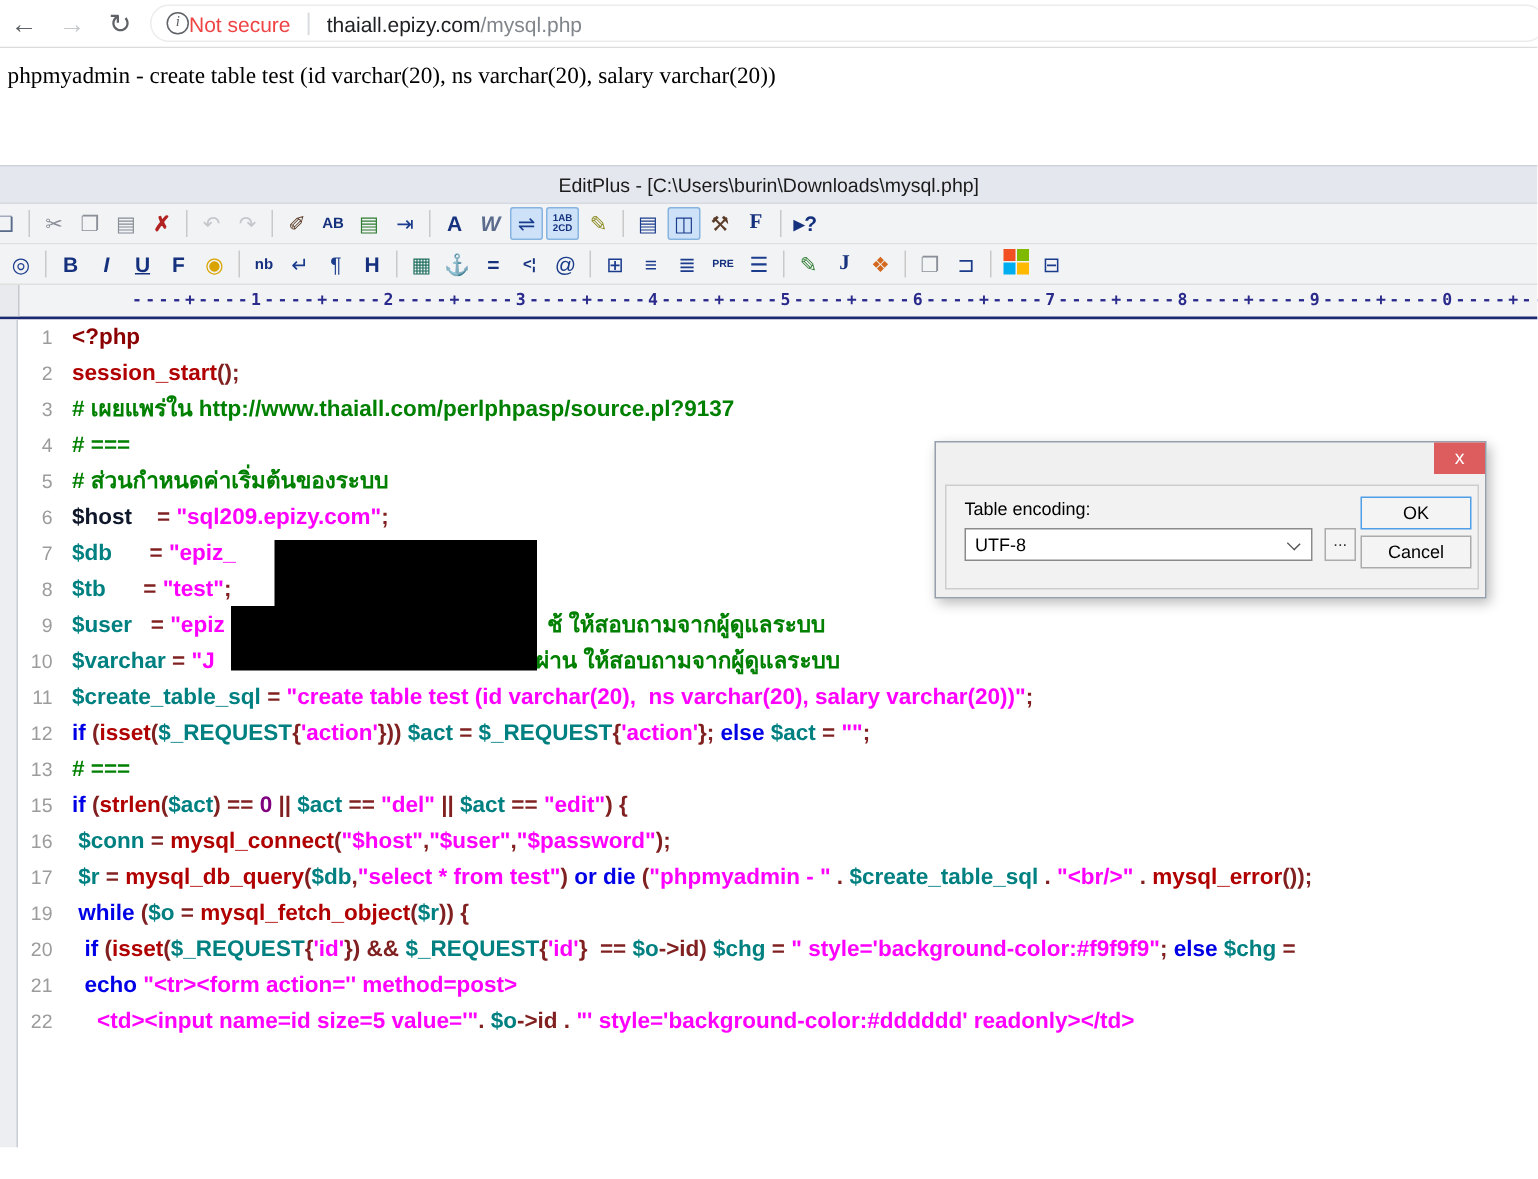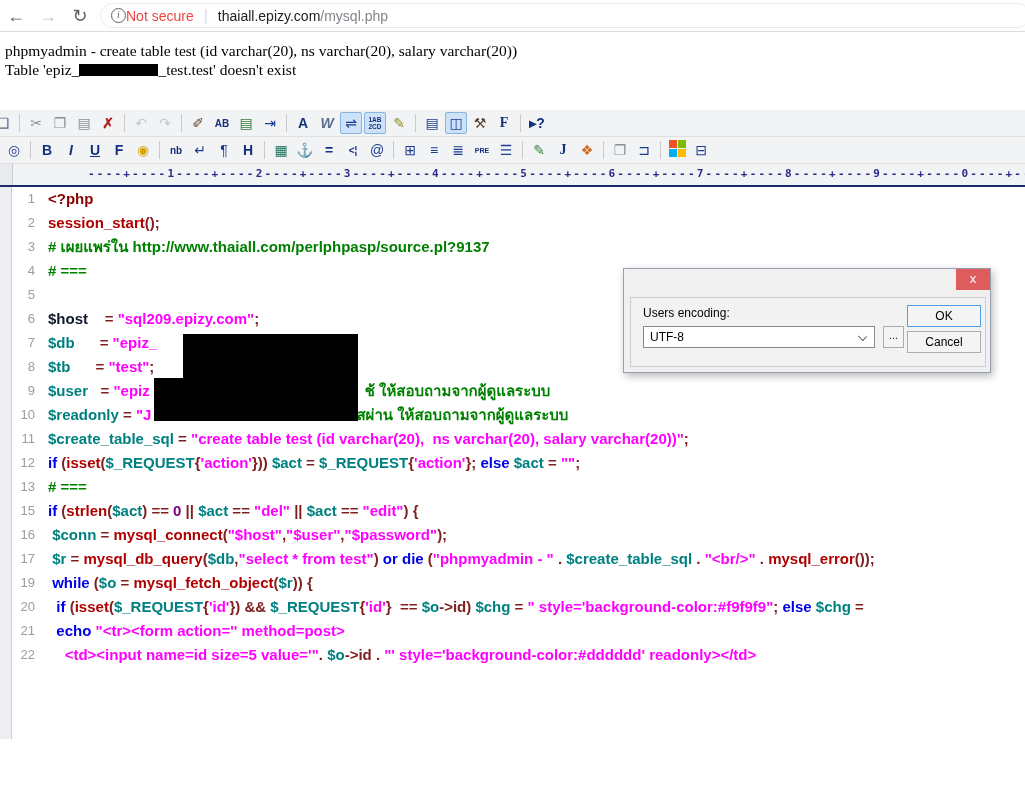--- a/index.html
+++ b/index.html
@@ -85,24 +85,24 @@
       <span class="addr-text">Not secure</span>
       <span class="addr-sep">|</span>
       <span class="host">thaiall.epizy.com</span>
         <span class="path">/mysql.php</span>
     </div>
   </div>
   <div class="chrome-border"></div>
 
   <div class="page">
     <div>phpmyadmin - create table test (id varchar(20), ns varchar(20), salary varchar(20))</div>
-    <div><span>Table 'epiz_</span><span class="redact-inline"></span><span>_test.test' doesn't exist</span></div>
   </div>
 
   <div class="ep">
+    <div class="ep-title">EditPlus - [C:\Users\burin\Downloads\mysql.php]</div>
     <div class="ep-tb" id="tb1">
         <span class="tbtn cutoff">❏</span>
         <span class="tsep"></span>
         <span class="tbtn grey">✂</span>
         <span class="tbtn grey">❐</span>
         <span class="tbtn grey">▤</span>
         <span class="tbtn red">✗</span>
         <span class="tsep"></span>
         <span class="tbtn disabled">↶</span>
         <span class="tbtn disabled">↷</span>
@@ -185,40 +185,41 @@
           <div class="crow">
             <span class="ln">3</span>
             <span class="ctext"><span style="color: rgb(0, 128, 0);"># เผยแพร่ใน http://www.thaiall.com/perlphpasp/source.pl?9137</span></span>
           </div>
           <div class="crow">
             <span class="ln">4</span>
             <span class="ctext"><span style="color: rgb(0, 128, 0);"># ===</span></span>
           </div>
           <div class="crow">
             <span class="ln">5</span>
+            <span class="ctext"><span style="color: rgb(0, 128, 0);"># ส่วนกำหนดค่าเริ่มต้นของระบบ</span></span>
           </div>
           <div class="crow">
             <span class="ln">6</span>
             <span class="ctext"><span style="color: #0f172a;">$host</span><span style="color: rgb(128, 32, 32);">    = </span><span style="color: rgb(255, 0, 255);">"sql209.epizy.com"</span><span style="color: rgb(128, 32, 32);">;</span></span>
           </div>
           <div class="crow">
             <span class="ln">7</span>
             <span class="ctext"><span style="color: rgb(0, 128, 128);">$db</span><span style="color: rgb(128, 32, 32);">      = </span><span style="color: rgb(255, 0, 255);">"epiz_</span></span>
           </div>
           <div class="crow">
             <span class="ln">8</span>
             <span class="ctext"><span style="color: rgb(0, 128, 128);">$tb</span><span style="color: rgb(128, 32, 32);">      = </span><span style="color: rgb(255, 0, 255);">"test"</span><span style="color: rgb(128, 32, 32);">;</span></span>
           </div>
           <div class="crow">
             <span class="ln">9</span>
             <span class="ctext"><span style="color: rgb(0, 128, 128);">$user</span><span style="color: rgb(128, 32, 32);">   = </span><span style="color: rgb(255, 0, 255);">"epiz</span><span class="spacer" style="width: 215px;"></span><span style="color: rgb(0, 128, 0);">ช้ ให้สอบถามจากผู้ดูแลระบบ</span></span>
           </div>
           <div class="crow">
             <span class="ln">10</span>
-            <span class="ctext"><span style="color: rgb(0, 128, 128);">$readonly</span><span style="color: rgb(128, 32, 32);"> = </span><span style="color: rgb(255, 0, 255);">"J</span><span class="spacer" style="width: 205px;"></span><span style="color: rgb(0, 128, 0);">สผ่าน ให้สอบถามจากผู้ดูแลระบบ</span></span>
+            <span class="ctext"><span style="color: rgb(0, 128, 128);">$varchar</span><span style="color: rgb(128, 32, 32);"> = </span><span style="color: rgb(255, 0, 255);">"J</span><span class="spacer" style="width: 205px;"></span><span style="color: rgb(0, 128, 0);">สผ่าน ให้สอบถามจากผู้ดูแลระบบ</span></span>
           </div>
           <div class="crow">
             <span class="ln">11</span>
             <span class="ctext"><span style="color: rgb(0, 128, 128);">$create_table_sql</span><span style="color: rgb(128, 32, 32);"> = </span><span style="color: rgb(255, 0, 255);">"create table test (id varchar(20),  ns varchar(20), salary varchar(20))"</span><span style="color: rgb(128, 32, 32);">;</span></span>
           </div>
           <div class="crow">
             <span class="ln">12</span>
             <span class="ctext"><span style="color: rgb(0, 0, 230);">if </span><span style="color: rgb(128, 32, 32);">(</span><span style="color: rgb(176, 0, 0);">isset</span><span style="color: rgb(128, 32, 32);">(</span><span style="color: rgb(0, 128, 128);">$_REQUEST</span><span style="color: rgb(128, 32, 32);">{</span><span style="color: rgb(255, 0, 255);">'action'</span><span style="color: rgb(128, 32, 32);">})) </span><span style="color: rgb(0, 128, 128);">$act</span><span style="color: rgb(128, 32, 32);"> = </span><span style="color: rgb(0, 128, 128);">$_REQUEST</span><span style="color: rgb(128, 32, 32);">{</span><span style="color: rgb(255, 0, 255);">'action'</span><span style="color: rgb(128, 32, 32);">}; </span><span style="color: rgb(0, 0, 230);">else </span><span style="color: rgb(0, 128, 128);">$act</span><span style="color: rgb(128, 32, 32);"> = </span><span style="color: rgb(255, 0, 255);">""</span><span style="color: rgb(128, 32, 32);">;</span></span>
           </div>
           <div class="crow">
@@ -253,21 +254,21 @@
             <span class="ln">22</span>
             <span class="ctext"><span style="color: rgb(0, 0, 0);">    </span><span style="color: rgb(255, 0, 255);">&lt;td&gt;&lt;input name=id size=5 value='"</span><span style="color: rgb(128, 32, 32);">. </span><span style="color: rgb(0, 128, 128);">$o</span><span style="color: rgb(128, 32, 32);">-&gt;id . </span><span style="color: rgb(255, 0, 255);">"' style='background-color:#dddddd' readonly&gt;&lt;/td&gt;</span></span>
           </div>
         </div>
       <div class="redact" style="left:183px;top:147px;width:175px;height:50px"></div>
       <div class="redact" style="left:154px;top:191px;width:204px;height:43px"></div>
 
       <div class="dlg">
         <div class="dlg-close">x</div>
         <div class="dlg-group">
-          <div class="dlg-label">Users encoding:</div>
+          <div class="dlg-label">Table encoding:</div>
           <div class="combo">
             <span>UTF-8</span>
             <span class="chev"></span>
           </div>
           <div class="browse">...</div>
           <div class="btn btn-ok">OK</div>
           <div class="btn btn-cancel">Cancel</div>
         </div>
       </div>
     </div>

